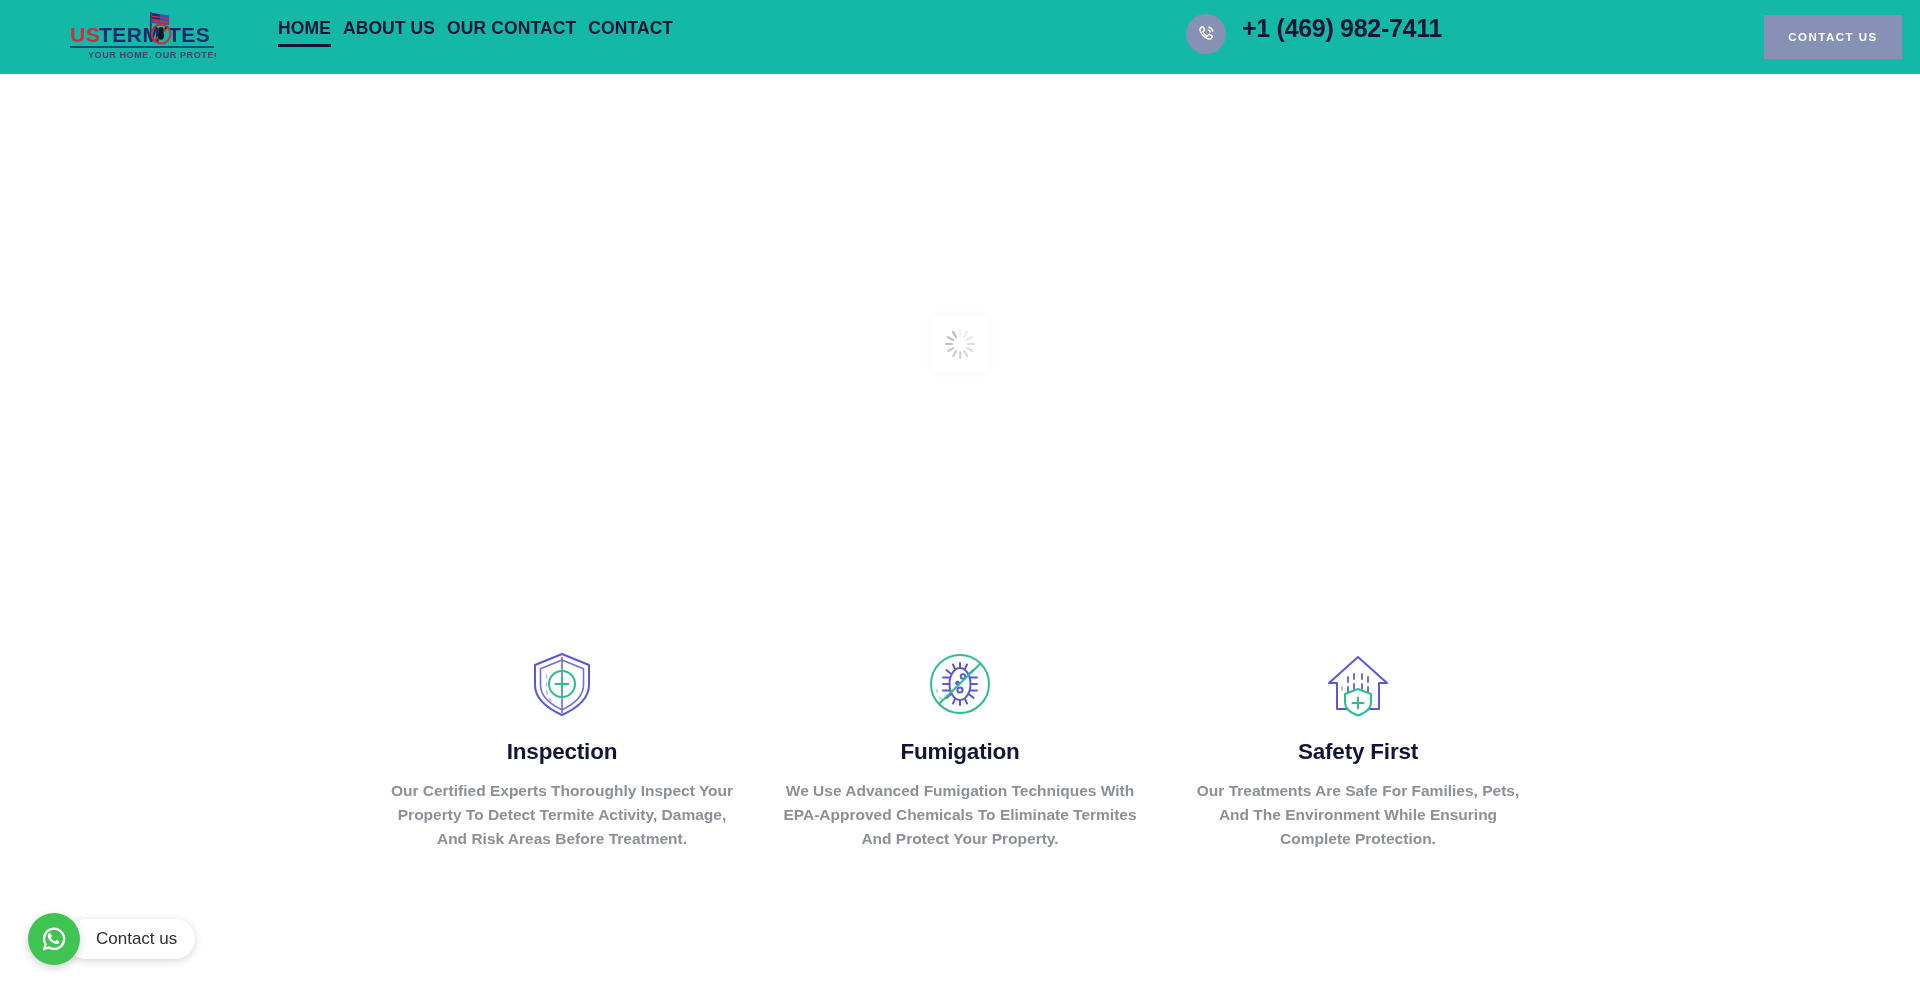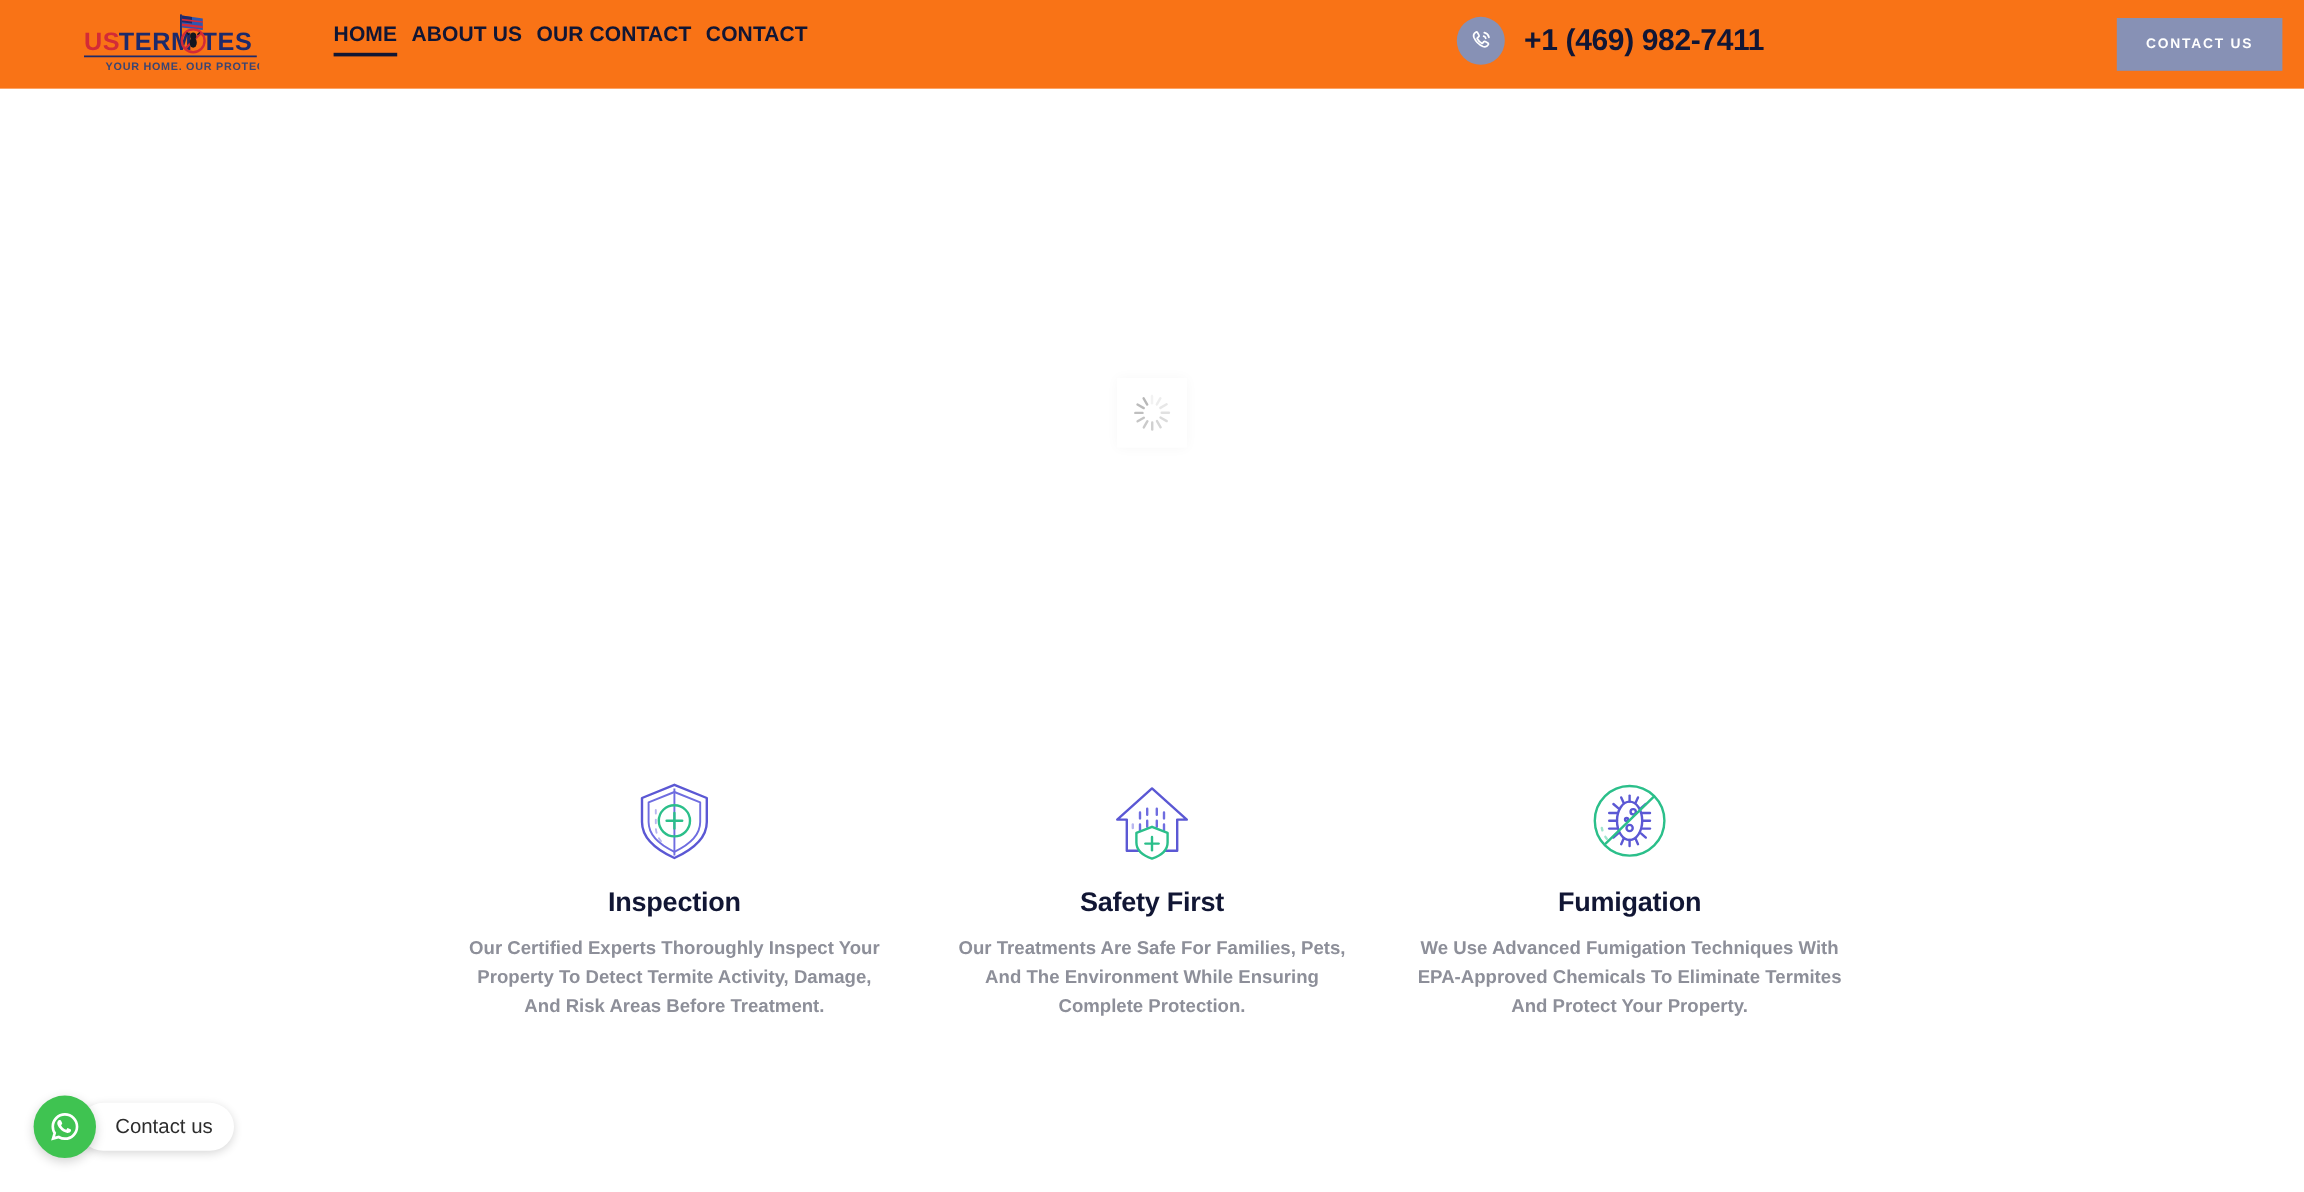--- a/index.html
+++ b/index.html
@@ -29,21 +29,21 @@
     border-radius: 0 0 70% 0;
     pointer-events: none;
   }
 
   
   .site-header {
     position: absolute;
     left: 0; top: 0;
     width: 1920px;
     height: 74px;
-    background: #f97316;
+    background: #14b8a6;
     display: flex;
     align-items: center;
   }
 
   
   .logo {
     position: absolute;
     left: 68px;
     top: 8px;
     width: 148px;
@@ -80,24 +80,23 @@
     left: 0;
     right: 0;
     bottom: 0;
     height: 3px;
     background: #111634;
   }
 
   
   .phone-block {
     position: absolute;
-    right: 450px;
+    right: 478px;
     top: 14px;
     display: flex;
-    align-items: center;
     gap: 16px;
     text-decoration: none;
   }
   .phone-icon {
     width: 40px;
     height: 40px;
     border-radius: 50%;
     background: #8791b5;
     display: flex;
     align-items: center;
@@ -341,40 +340,20 @@
           <path d="M39 15 L60.5 23.7V40c0 10.6-8.4 18.6-21.5 24.8C25.9 58.6 17.5 50.6 17.5 40V23.7L39 15z" stroke="#6f6de0" stroke-width="1.6" stroke-linejoin="round"></path>
           <line x1="39" y1="12" x2="39" y2="68" stroke="#6f6de0" stroke-width="1.6"></line>
           <path d="M23.5 30v14c0 5 1.8 9.2 5 12.8" stroke="#b9b7f0" stroke-width="1.6" stroke-linecap="round" stroke-dasharray="3 5"></path>
           <circle cx="39" cy="39" r="13" stroke="#2bbf8a" stroke-width="2"></circle>
           <line x1="39" y1="32.5" x2="39" y2="45.5" stroke="#2bbf8a" stroke-width="2" stroke-linecap="round"></line>
           <line x1="32.5" y1="39" x2="45.5" y2="39" stroke="#2bbf8a" stroke-width="2" stroke-linecap="round"></line>
         </svg>
       </div>
       <h3 class="feature-title">Inspection</h3>
       <p class="feature-desc">Our Certified Experts Thoroughly Inspect Your Property To Detect Termite Activity, Damage, And Risk Areas Before Treatment.</p>
-    </div>
-
-    <div class="feature-card">
-      <div class="feature-icon">
-        <svg width="78" height="78" viewBox="0 0 78 78" fill="none">
-          <path d="M10 38 L39 12 L68 38 h-8 v26 H18 V38 H10z" stroke="#5b58d4" stroke-width="2" stroke-linejoin="round"></path>
-          <g stroke="#6f6de0" stroke-width="2" stroke-linecap="round" stroke-dasharray="5 5">
-            <line x1="29" y1="32" x2="29" y2="52"></line>
-            <line x1="35" y1="29" x2="35" y2="52"></line>
-            <line x1="43" y1="29" x2="43" y2="52"></line>
-            <line x1="49" y1="32" x2="49" y2="50"></line>
-          </g>
-          <line x1="23" y1="42" x2="23" y2="50" stroke="#b9b7f0" stroke-width="2" stroke-linecap="round" stroke-dasharray="3 5"></line>
-          <path d="M39 44 L52 49v8c0 6.5-5.2 10.8-13 13.5C31.2 67.8 26 63.5 26 57v-8l13-5z" fill="#ffffff" stroke="#2bbf8a" stroke-width="2" stroke-linejoin="round"></path>
-          <line x1="39" y1="52.5" x2="39" y2="63.5" stroke="#2bbf8a" stroke-width="2" stroke-linecap="round"></line>
-          <line x1="33.5" y1="58" x2="44.5" y2="58" stroke="#2bbf8a" stroke-width="2" stroke-linecap="round"></line>
-        </svg>
-      </div>
-      <h3 class="feature-title">Safety First</h3>
-      <p class="feature-desc">Our Treatments Are Safe For Families, Pets, And The Environment While Ensuring Complete Protection.</p>
     </div>
 
     <div class="feature-card wide">
       <div class="feature-icon">
         <svg width="78" height="78" viewBox="0 0 78 78" fill="none">
           <circle cx="39" cy="39" r="29" stroke="#2bbf8a" stroke-width="2"></circle>
           <path d="M20 54c-2.8-3.6-4.4-8-4.6-12.6" stroke="#9fe4cd" stroke-width="2" stroke-linecap="round" stroke-dasharray="2 6"></path>
 
           <g stroke="#5b58d4" stroke-width="2" stroke-linecap="round">
             <ellipse cx="39" cy="39" rx="10.5" ry="16" fill="none"></ellipse>
@@ -398,20 +377,40 @@
             <circle cx="39" cy="45" r="2.6" fill="none"></circle>
             <circle cx="36.5" cy="38" r="1.3" fill="none"></circle>
           </g>
           <line x1="19" y1="58" x2="59" y2="19" stroke="#2bbf8a" stroke-width="2" stroke-linecap="round"></line>
         </svg>
       </div>
       <h3 class="feature-title">Fumigation</h3>
       <p class="feature-desc">We Use Advanced Fumigation Techniques With EPA-Approved Chemicals To Eliminate Termites And Protect Your Property.</p>
     </div>
 
+    <div class="feature-card">
+      <div class="feature-icon">
+        <svg width="78" height="78" viewBox="0 0 78 78" fill="none">
+          <path d="M10 38 L39 12 L68 38 h-8 v26 H18 V38 H10z" stroke="#5b58d4" stroke-width="2" stroke-linejoin="round"></path>
+          <g stroke="#6f6de0" stroke-width="2" stroke-linecap="round" stroke-dasharray="5 5">
+            <line x1="29" y1="32" x2="29" y2="52"></line>
+            <line x1="35" y1="29" x2="35" y2="52"></line>
+            <line x1="43" y1="29" x2="43" y2="52"></line>
+            <line x1="49" y1="32" x2="49" y2="50"></line>
+          </g>
+          <line x1="23" y1="42" x2="23" y2="50" stroke="#b9b7f0" stroke-width="2" stroke-linecap="round" stroke-dasharray="3 5"></line>
+          <path d="M39 44 L52 49v8c0 6.5-5.2 10.8-13 13.5C31.2 67.8 26 63.5 26 57v-8l13-5z" fill="#ffffff" stroke="#2bbf8a" stroke-width="2" stroke-linejoin="round"></path>
+          <line x1="39" y1="52.5" x2="39" y2="63.5" stroke="#2bbf8a" stroke-width="2" stroke-linecap="round"></line>
+          <line x1="33.5" y1="58" x2="44.5" y2="58" stroke="#2bbf8a" stroke-width="2" stroke-linecap="round"></line>
+        </svg>
+      </div>
+      <h3 class="feature-title">Safety First</h3>
+      <p class="feature-desc">Our Treatments Are Safe For Families, Pets, And The Environment While Ensuring Complete Protection.</p>
+    </div>
+
   </section>
 
   <div class="whatsapp-widget">
     <div class="whatsapp-btn">
       <svg width="32" height="32" viewBox="0 0 32 32" fill="#ffffff">
         <path d="M16.1 4.6c-6.2 0-11.2 5-11.2 11.2 0 2 .5 3.9 1.5 5.6L4.6 27.4l6.2-1.6a11.2 11.2 0 0 0 5.3 1.3c6.2 0 11.2-5 11.2-11.2S22.3 4.6 16.1 4.6zm0 2.2a9 9 0 1 1 0 18 9 9 0 0 1-4.6-1.3l-.4-.2-3.2.8.9-3.1-.3-.4a8.9 8.9 0 0 1-1.4-4.8 9 9 0 0 1 9-9z"></path>
         <path d="M12.6 10.8c-.2-.5-.4-.5-.6-.5h-.5c-.2 0-.5.1-.8.4-.3.3-1 1-1 2.4s1 2.8 1.2 3c.1.2 2 3.1 4.9 4.2 2.4 1 2.9.8 3.4.7.5 0 1.6-.6 1.8-1.3.2-.6.2-1.2.2-1.3-.1-.1-.3-.2-.5-.3l-1.9-.9c-.3-.1-.5-.2-.7.1l-.7.9c-.1.2-.3.2-.5.1-.3-.1-1.2-.4-2.3-1.4-.9-.8-1.4-1.7-1.6-2-.1-.3 0-.4.1-.5l.4-.5.3-.5v-.5l-.9-2z"></path>
       </svg>
     </div>
     <div class="whatsapp-label">Contact us</div>

